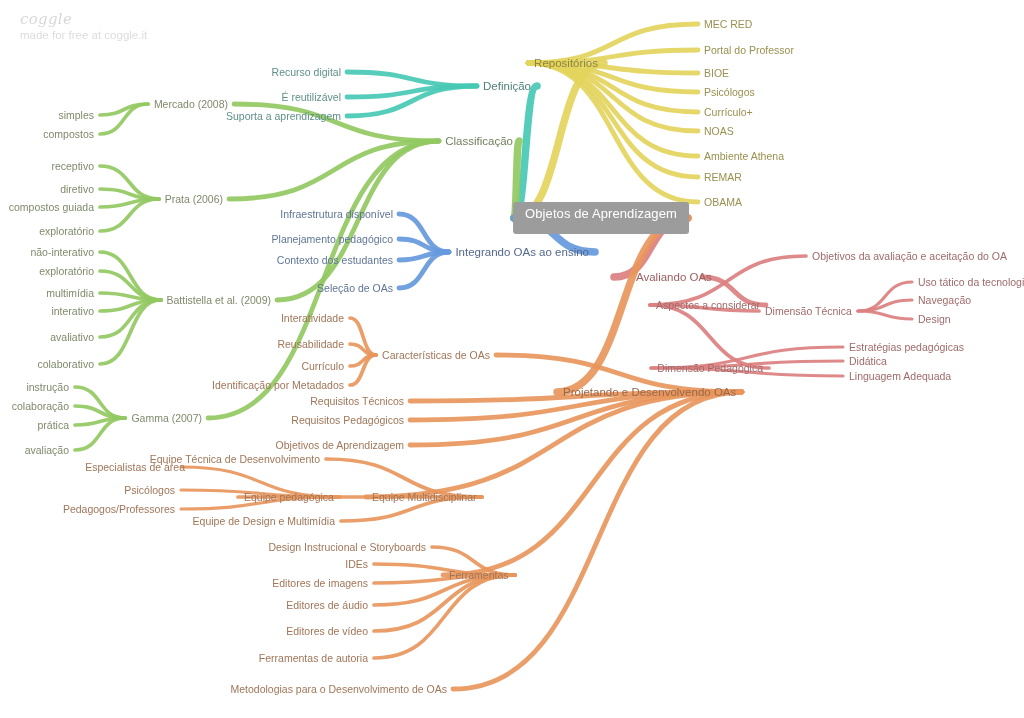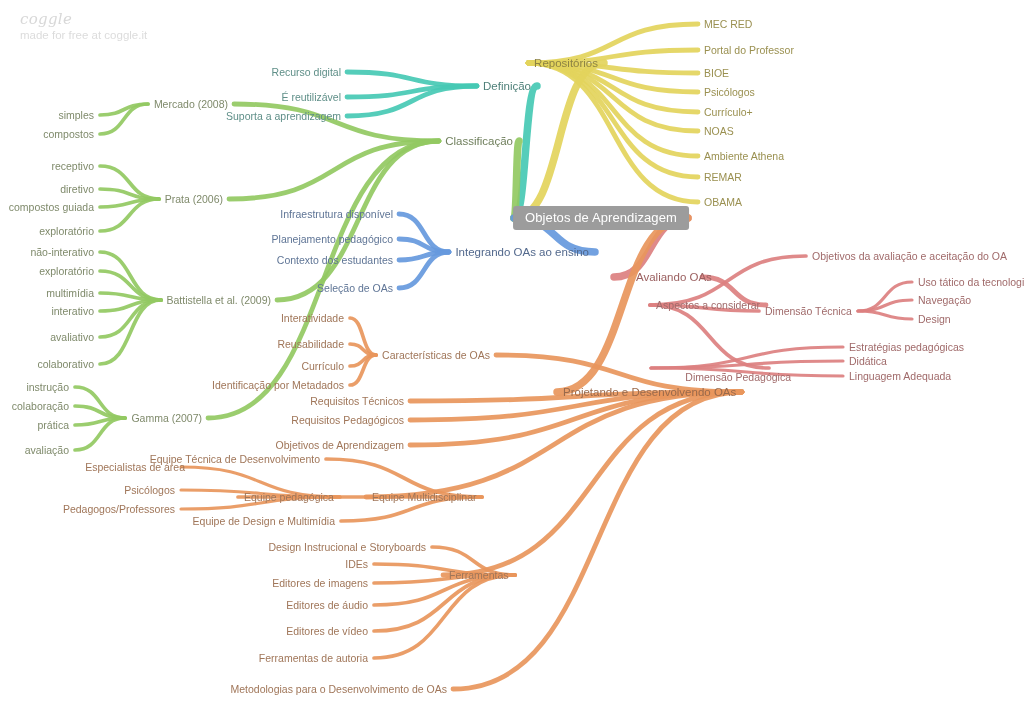--- a/index.html
+++ b/index.html
@@ -58,21 +58,21 @@
   .node.lvl1.yellow { color: #8e8444; }
   .node.lvl1.red    { color: #9b6060; }
   .node.lvl1.orange { color: #99694b; }
 
   .root {
     position: absolute;
     transform: translate(-50%, -50%);
     background: #9c9c9c;
     color: #ffffff;
     font-size: 13px;
-    padding: 4px 12px 5px 12px;
+    padding: 4px 12px 13px 12px;
     border-radius: 3px;
     white-space: nowrap;
     letter-spacing: .1px;
   }
 </style>
 </head>
 <body>
 
 <div id="stage">
 
@@ -200,21 +200,21 @@
       <div class="node r blue" style="left: 393px; top: 239px;">Planejamento pedagógico</div>
       <div class="node r blue" style="left: 393px; top: 260px;">Contexto dos estudantes</div>
       <div class="node r blue" style="left: 393px; top: 288px;">Seleção de OAs</div>
       <div class="node l red lvl1" style="left: 620px; top: 277px; margin-left: 16px;">Avaliando OAs</div>
       <div class="node r red" style="left: 760px; top: 305px;">Aspectos a considerar</div>
       <div class="node l red" style="left: 812px; top: 256px;">Objetivos da avaliação e aceitação do OA</div>
       <div class="node l red" style="left: 765px; top: 311px;">Dimensão Técnica</div>
       <div class="node l red" style="left: 918px; top: 282px;">Uso tático da tecnologia</div>
       <div class="node l red" style="left: 918px; top: 300px;">Navegação</div>
       <div class="node l red" style="left: 918px; top: 319px;">Design</div>
-      <div class="node r red" style="left: 763px; top: 377px; margin-left: 28px;">Dimensão Pedagógica</div>
+      <div class="node r red" style="left: 763px; top: 368px;">Dimensão Pedagógica</div>
       <div class="node l red" style="left: 849px; top: 347px;">Estratégias pedagógicas</div>
       <div class="node l red" style="left: 849px; top: 361px;">Didática</div>
       <div class="node l red" style="left: 849px; top: 376px;">Linguagem Adequada</div>
       <div class="node l orange lvl1" style="left: 563px; top: 392px;">Projetando e Desenvolvendo OAs</div>
       <div class="node r orange" style="left: 490px; top: 355px;">Características de OAs</div>
       <div class="node r orange" style="left: 344px; top: 318px;">Interatividade</div>
       <div class="node r orange" style="left: 344px; top: 344px;">Reusabilidade</div>
       <div class="node r orange" style="left: 344px; top: 366px;">Currículo</div>
       <div class="node r orange" style="left: 344px; top: 385px;">Identificação por Metadados</div>
       <div class="node r orange" style="left: 404px; top: 401px;">Requisitos Técnicos</div>

